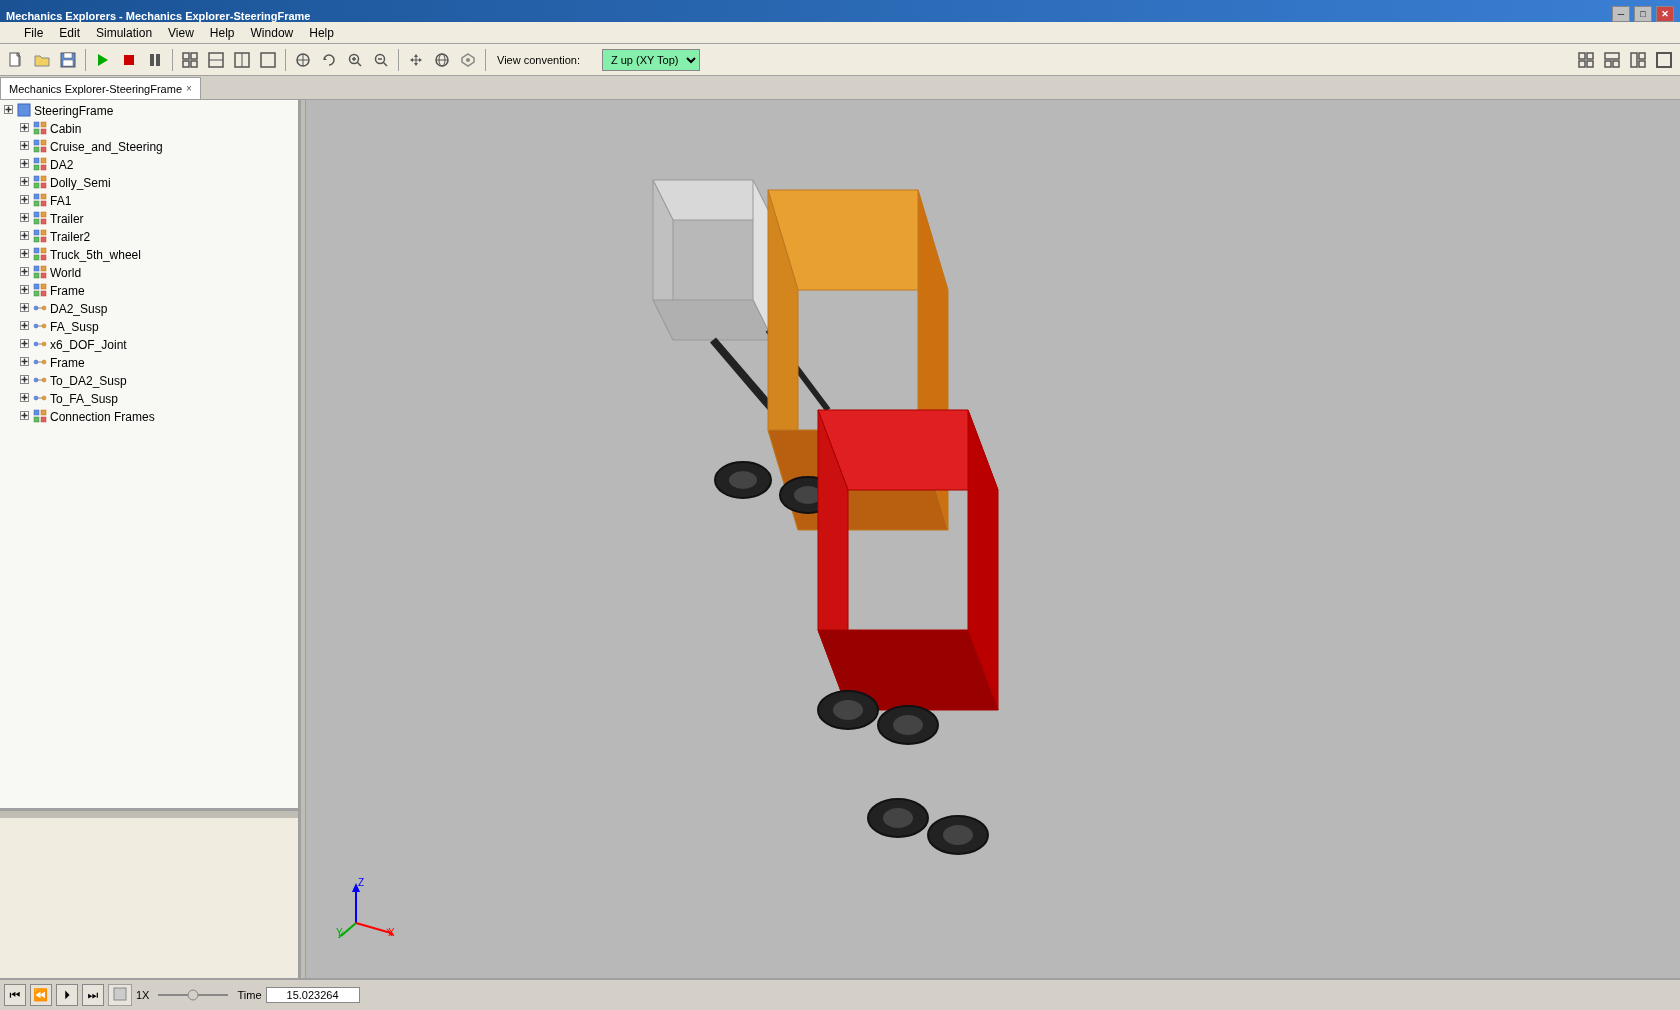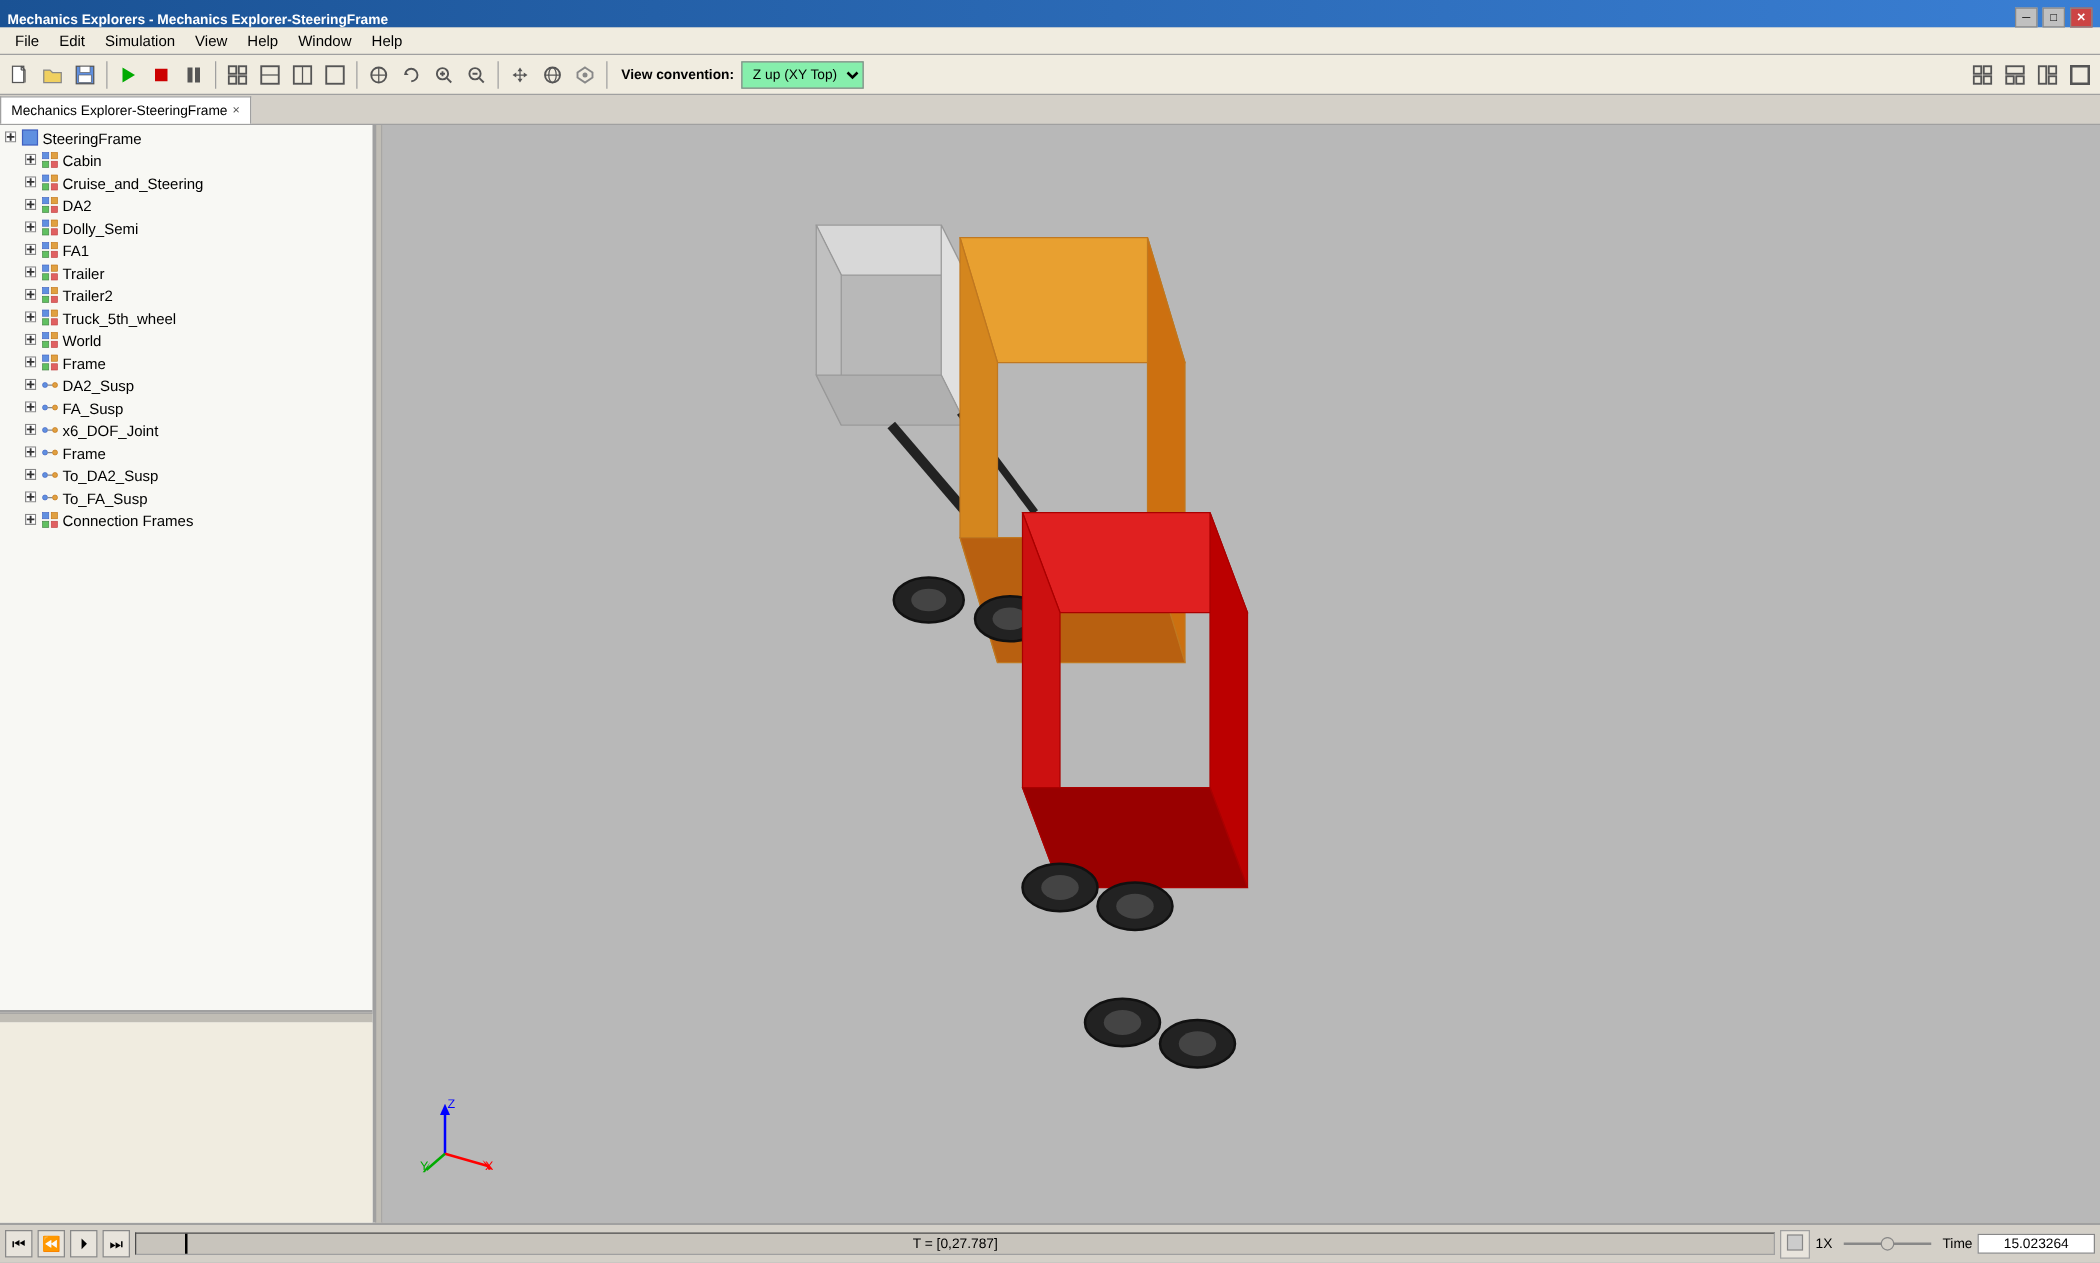--- a/index.html
+++ b/index.html
@@ -26,21 +26,21 @@
       font-size: 9px; cursor: pointer; color: #000;
     }
 
     
     #menubar {
       height: 22px;
       background: #f0ece0;
       display: flex;
       align-items: center;
       border-bottom: 1px solid #a0a0a0;
-      padding: 0 4px;
+      padding: 0 16px;
     }
     .menu-item {
       padding: 2px 8px;
       font-size: 12px;
       cursor: pointer;
     }
 
     
     #toolbar {
       height: 32px;
@@ -52,21 +52,21 @@
       gap: 2px;
     }
     .toolbar-btn {
       width: 24px; height: 24px;
       background: #f0ece0;
       border: 1px solid transparent;
       display: flex; align-items: center; justify-content: center;
       cursor: pointer; font-size: 14px;
     }
     .toolbar-sep { width: 1px; height: 22px; background: #a0a0a0; margin: 0 3px; }
-    .view-convention-label { font-size: 11px; margin-left: 6px; margin-right: 4px; font-weight: bold; }
+    .view-convention-label { font-size: 11px; margin-left: 6px; margin-right: 20px; }
     .view-convention-select {
       height: 22px; font-size: 11px; background: #86efac;
       border: 1px solid #888; padding: 0 4px;
     }
 
     
     #tabbar {
       height: 24px;
       background: #d4d0c8;
       display: flex;
@@ -762,24 +762,20 @@
     </div>
   </div>
 </div>
 
 <div id="bottombar">
   <div class="playback-btn">⏮</div>
   <div class="playback-btn">⏪</div>
   <div class="playback-btn">⏵</div>
   <div class="playback-btn">⏭</div>
 
-  <div id="timeline-track">
-    <span id="t-label">T = [0,27.787]</span>
-    <div id="timeline-marker"></div>
-  </div>
 
   <div id="time-label">
     <svg width="14" height="14" viewBox="0 0 14 14">
         <rect x="1" y="1" width="12" height="12" fill="#ccc" stroke="#888" stroke-width="1"></rect>
       </svg>
   </div>
 
   <span class="speed-label">1X</span>
   <svg width="80" height="18" viewBox="0 0 80 18">
     <line x1="5" y1="9" x2="75" y2="9" stroke="#888" stroke-width="2"></line>

